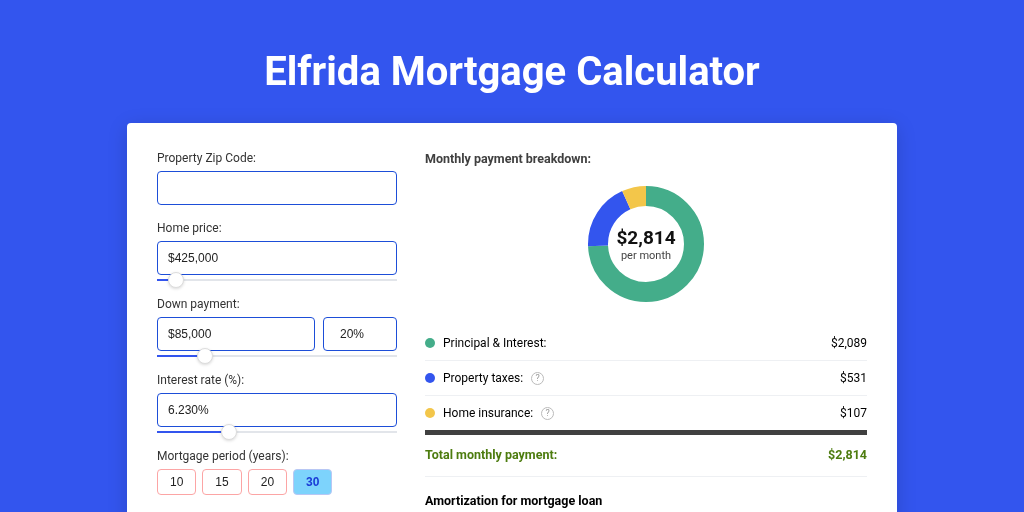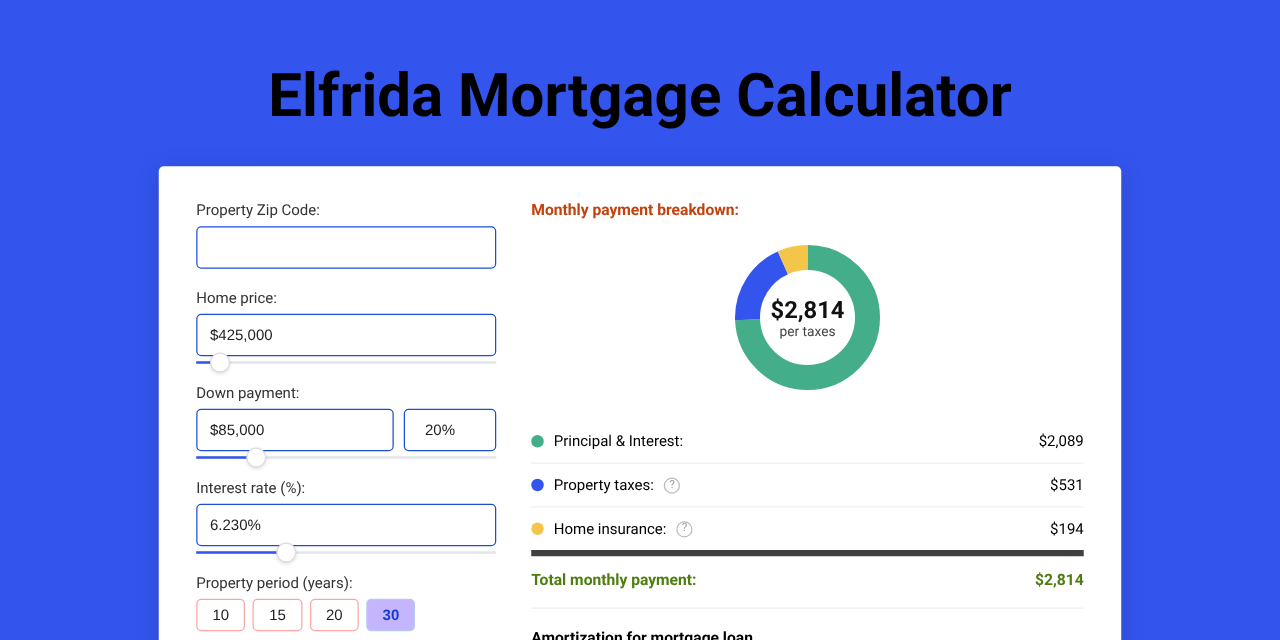--- a/index.html
+++ b/index.html
@@ -8,22 +8,22 @@
     background: #3355ee;
     width: 1024px;
     height: 512px;
     overflow: hidden;
   }
   .hero {
     text-align: center;
     padding: 48px 0 28px;
   }
   .hero h1 {
-    color: #000000;
-    font-size: 48px;
+    color: #ffffff;
+    font-size: 40px;
     font-weight: 700;
   }
   .card {
     background: #fff;
     margin: 0 127px;
     border-radius: 4px 4px 0 0;
     box-shadow: 0 4px 20px rgba(0,0,0,0.15);
     padding: 28px 30px 0;
     display: flex;
     gap: 28px;
@@ -76,37 +76,37 @@
   .period-btn {
     border:1px solid #fca5a5;
     background:#fff;
     border-radius:4px;
     padding: 5px 12px;
     font-size:12px;
     color:#222;
     cursor:pointer;
   }
   .period-btn.active {
-    background:#c4b5fd;
+    background:#7dd3fc;
     border-color:#b8c7f4;
     color:#1a3bd6;
     font-weight:600;
   }
   .toggle-row { display:flex; align-items:center; gap:10px; margin-top:18px; }
   .toggle {
     width:34px; height:18px; border-radius:10px;
     background:#e2e5ea; position:relative;
   }
   .toggle::after{
     content:""; position:absolute; left:2px; top:2px;
     width:14px; height:14px; border-radius:50%; background:#fff;
     box-shadow:0 1px 2px rgba(0,0,0,0.2);
   }
   .right h3 {
-    font-size:12.5px; font-weight:700; color:#c2410c;
+    font-size:12.5px; font-weight:700; color:#404040;
     margin-bottom: 14px;
   }
   .donut-wrap { display:flex; justify-content:center; margin-bottom: 18px; }
   .donut { position:relative; width:128px; height:128px; }
   .donut svg { transform: rotate(-90deg); }
   .donut-center {
     position:absolute; inset:0;
     display:flex; flex-direction:column;
     align-items:center; justify-content:center;
   }
@@ -181,21 +181,21 @@
     <div class="field">
       <label class="label">Interest rate (%):</label>
       <input class="input" type="text" value="6.230%" style="">
       <div class="slider-track">
         <div class="slider-fill" style="width:30%"></div>
         <div class="slider-thumb" style="left:30%"></div>
       </div>
     </div>
 
     <div class="field">
-      <label class="label">Property period (years):</label>
+      <label class="label">Mortgage period (years):</label>
       <div class="period-row">
           <button class="period-btn">10</button>
           <button class="period-btn">15</button>
           <button class="period-btn">20</button>
           <button class="period-btn active">30</button>
         </div>
     </div>
 
     <div class="toggle-row">
       <div class="toggle"></div>
@@ -208,21 +208,21 @@
 
     <div class="donut-wrap">
       <div class="donut">
         <svg width="128" height="128" viewBox="0 0 128 128">
             <circle cx="64" cy="64" r="48" fill="none" stroke="#44ad8a" stroke-width="20" stroke-dasharray="223.89038987971267 77.70250486490747" stroke-dashoffset="0"></circle>
             <circle cx="64" cy="64" r="48" fill="none" stroke="#3355ee" stroke-width="20" stroke-dasharray="56.910386321746024 244.68250842287412" stroke-dashoffset="-223.89038987971267"></circle>
             <circle cx="64" cy="64" r="48" fill="none" stroke="#f3c64a" stroke-width="20" stroke-dasharray="20.792118543161443 280.8007762014587" stroke-dashoffset="-280.8007762014587"></circle>
           </svg>
         <div class="donut-center">
           <div class="amt">$2,814</div>
-          <div class="per">per taxes</div>
+          <div class="per">per month</div>
         </div>
       </div>
     </div>
 
     <div>
         <div class="break-row">
           <span class="break-left">
             <span class="dot green"></span>
             <span>Principal &amp; Interest:</span>
           </span>
@@ -235,21 +235,21 @@
             <span class="info-icon">?</span>
           </span>
           <span>$531</span>
         </div>
         <div class="break-row">
           <span class="break-left">
             <span class="dot yellow"></span>
             <span>Home insurance:</span> 
             <span class="info-icon">?</span>
           </span>
-          <span>$194</span>
+          <span>$107</span>
         </div>
       </div>
 
     <div class="total-row">
       <span>Total monthly payment:</span>
       <span>$2,814</span>
     </div>
 
     <div class="amort">
       <h4>Amortization for mortgage loan</h4>

